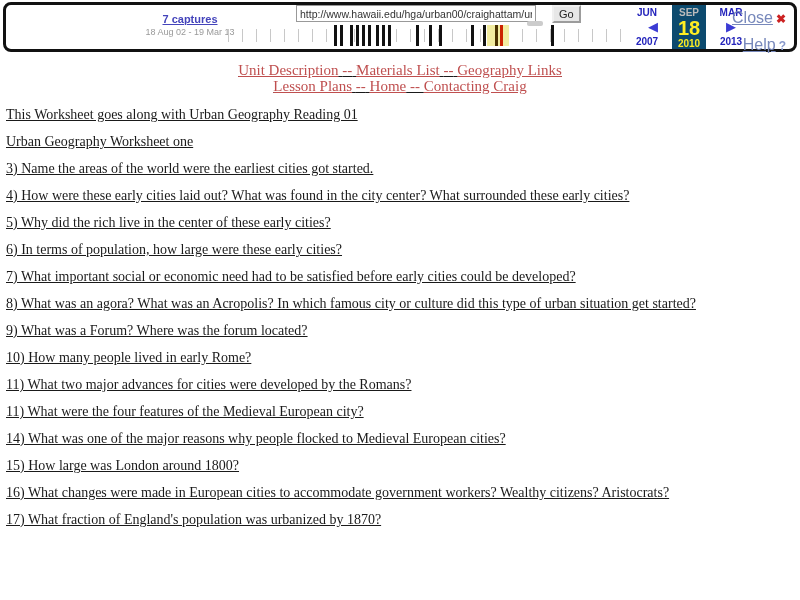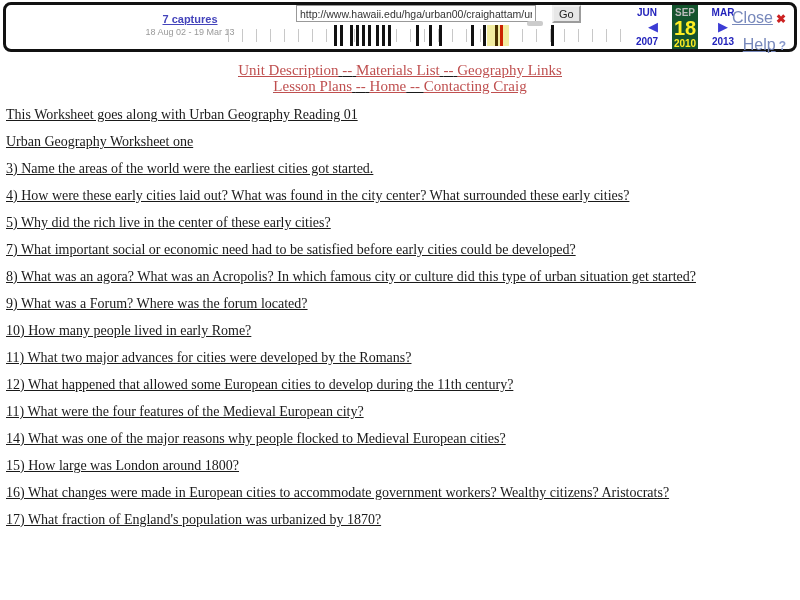--- a/index.html
+++ b/index.html
@@ -27,21 +27,21 @@
 
   .wb-timeline{position:absolute;left:216px;top:20px;width:414px;height:21px;}
   .wb-timeline .tick{position:absolute;top:4px;width:1px;height:13px;background:#c8c8c8;}
   .wb-timeline .mark{position:absolute;top:0;width:3px;height:21px;background:#111;}
   .wb-timeline .hl{position:absolute;top:0;height:21px;background:#f2eca0;}
   .wb-timeline .handle{position:absolute;top:-4px;width:16px;height:5px;background:#ccc;border-radius:2px;}
 
   .wb-datenav{position:absolute;left:630px;top:0;height:44px;display:flex;}
   .dn-col{width:36px;display:flex;flex-direction:column;align-items:center;
     justify-content:space-between;padding:2px 0;box-sizing:border-box;}
-  .dn-col.center{background:#14532d;width:26px;}
+  .dn-col.center{background:#0c4a6e;width:34px;}
   .dn-month,.dn-year{font-size:10px;font-weight:bold;color:#2323bb;cursor:pointer;}
   .dn-col.center .dn-month{color:#bbb;cursor:default;}
   .dn-col.center .dn-year{color:#ffee22;cursor:default;}
   .dn-day{font-size:20px;font-weight:bold;color:#ffee22;line-height:20px;}
   .dn-arrow{font-size:13px;color:#3b3bd4;cursor:pointer;line-height:14px;}
   .dn-col.left{align-items:flex-end;padding-right:14px;}
   .dn-col.right{align-items:center;padding-left:14px;}
   .dn-col.left .dn-month,.dn-col.left .dn-year{align-self:center;}
   .dn-col.right .dn-month,.dn-col.right .dn-year{align-self:center;}
 
@@ -177,26 +177,26 @@
       </div>
     </div>
 
     <p class="intro">This Worksheet goes along with Urban Geography Reading 01</p>
 
     <div class="qblock" id="qblock">
       <p>Urban Geography Worksheet one</p>
         <p>3) Name the areas of the world were the earliest cities got started.</p>
         <p>4) How were these early cities laid out? What was found in the city center? What surrounded these early cities?</p>
         <p>5) Why did the rich live in the center of these early cities?</p>
+        <p>6) In terms of population, how large were these early cities?</p>
         <p>7) What important social or economic need had to be satisfied before early cities could be developed?</p>
         <p>8) What was an agora? What was an Acropolis? In which famous city or culture did this type of urban situation get started?</p>
         <p>9) What was a Forum? Where was the forum located?</p>
         <p>10) How many people lived in early Rome?</p>
         <p>11) What two major advances for cities were developed by the Romans?</p>
-        <p>12) What happened that allowed some European cities to develop during the 11th century?</p>
         <p>11) What were the four features of the Medieval European city?</p>
         <p>14) What was one of the major reasons why people flocked to Medieval European cities?</p>
         <p>15) How large was London around 1800?</p>
         <p>16) What changes were made in European cities to accommodate government workers? Wealthy citizens? Aristocrats?</p>
         <p>17) What fraction of England's population was urbanized by 1870?</p>
       </div>
   </div>
 </div>
 
 </body></html>

